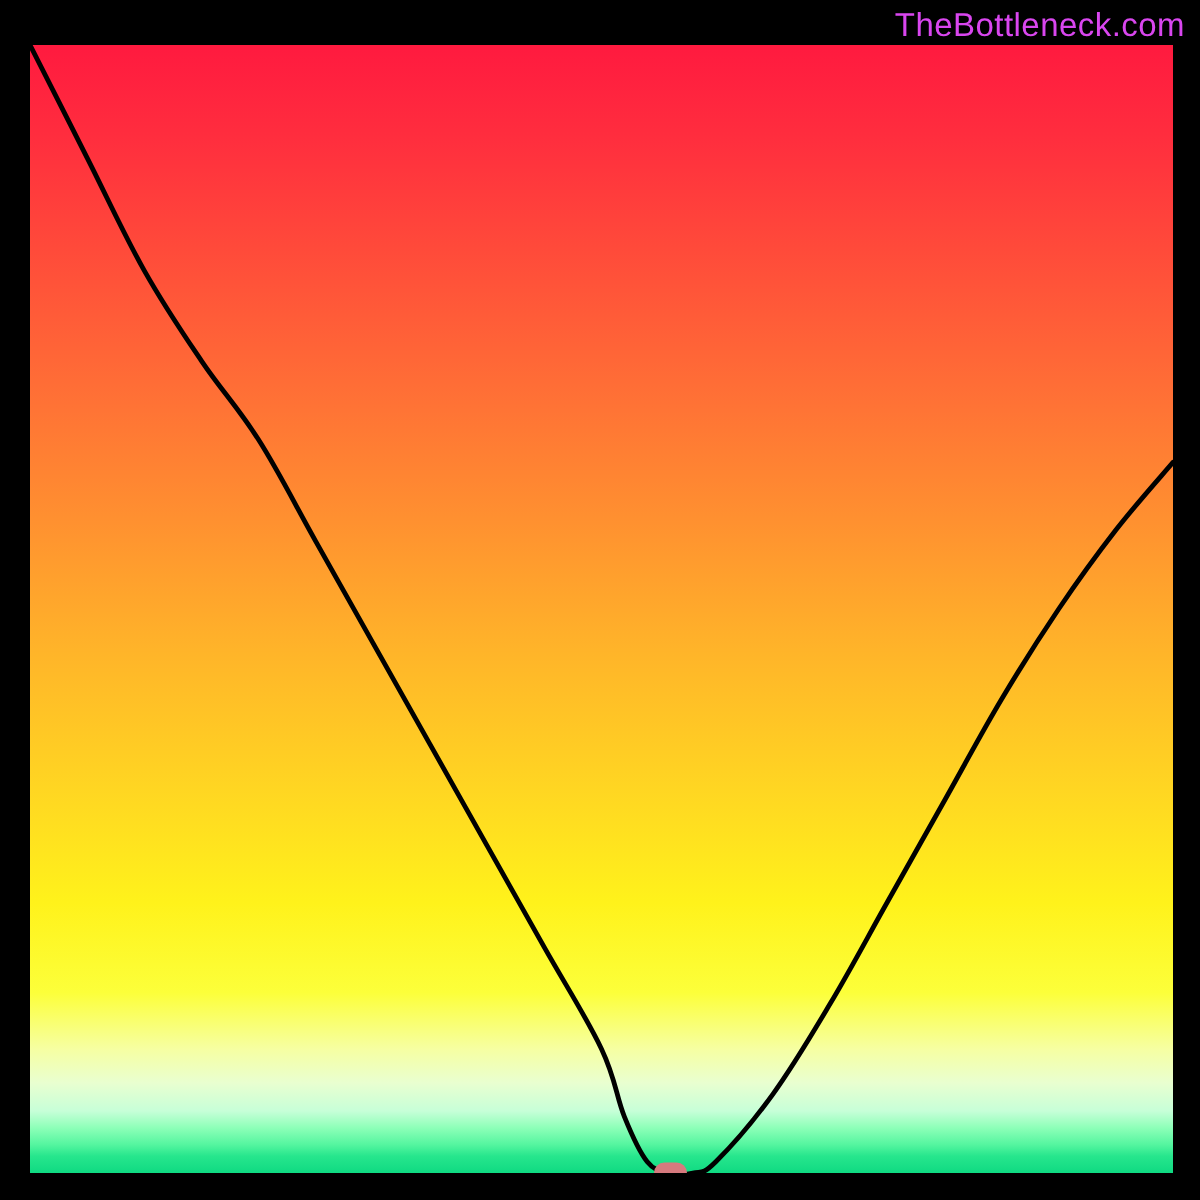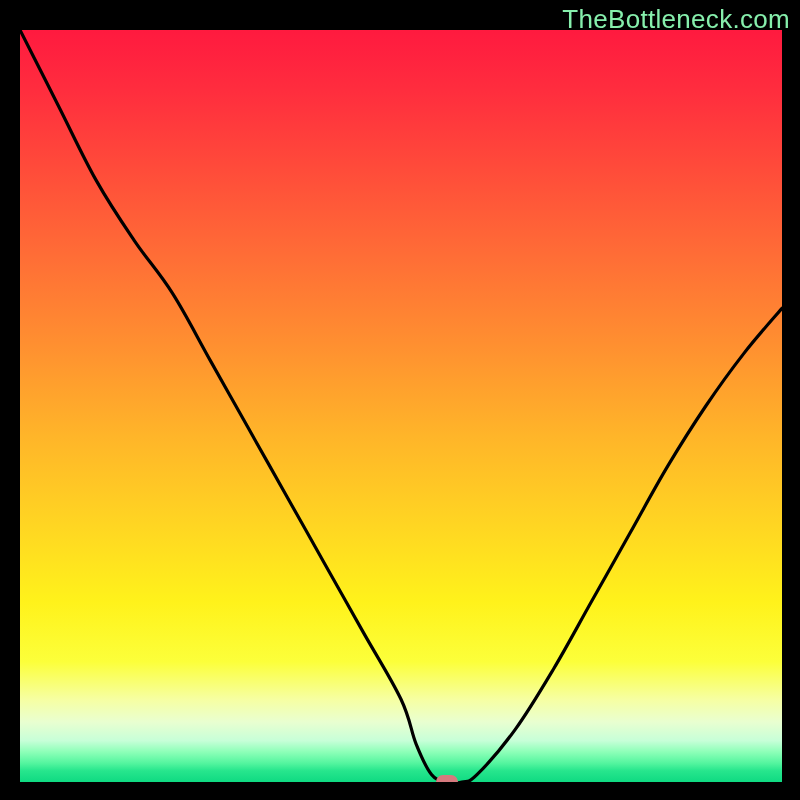--- a/index.html
+++ b/index.html
@@ -14,22 +14,22 @@
   .frame {
     position: relative;
     width: 800px;
     height: 800px;
     background: #000;
   }
   .watermark {
     position: absolute;
     top: 4px;
     right: 10px;
-    color: #86efac;
-    font-size: 26px;
+    color: #d946ef;
+    font-size: 22px;
     font-weight: 400;
     letter-spacing: 0.3px;
     z-index: 5;
     text-align: center;
   }
   .plot {
     position: absolute;
     left: 20px;
     top: 30px;
     width: 762px;

